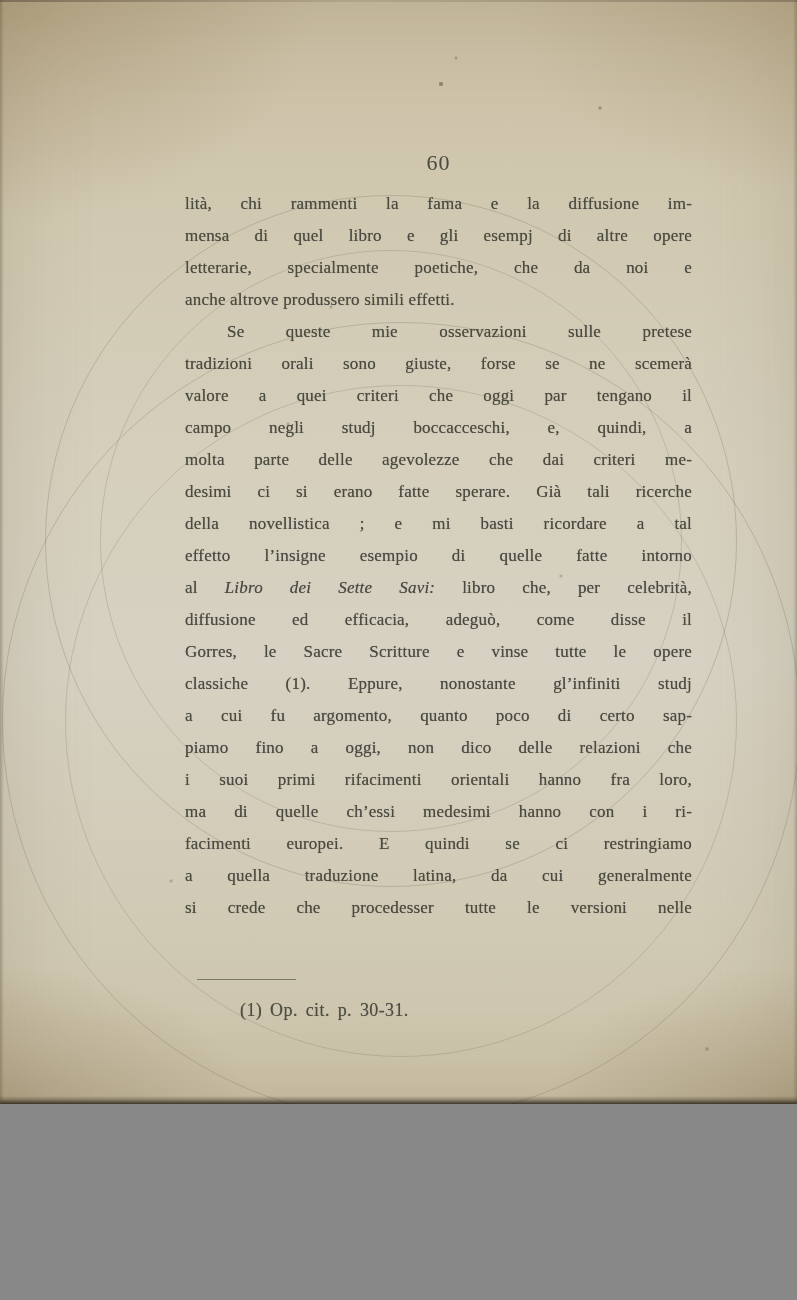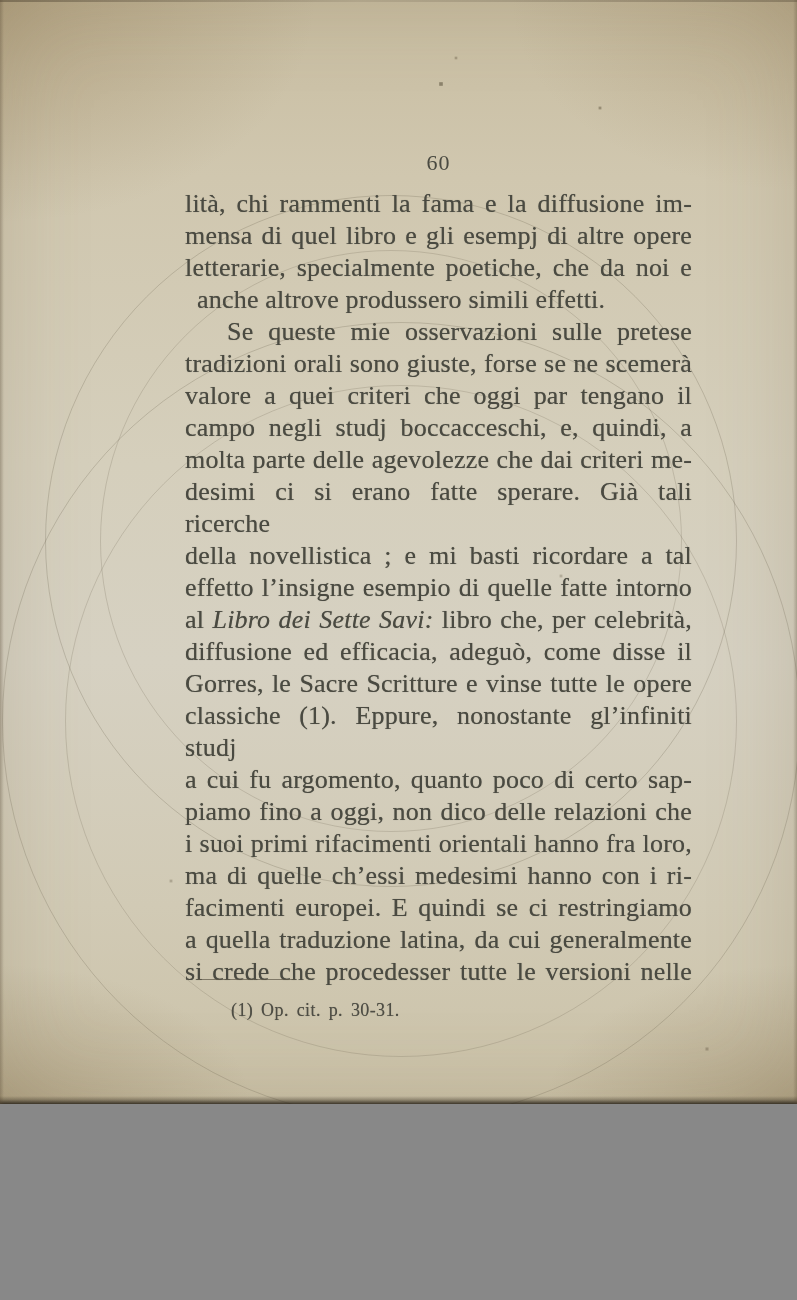--- a/index.html
+++ b/index.html
@@ -29,36 +29,36 @@
   .arc.a4 { left:65px;  top:385px; width:670px; height:670px; border-color:rgba(104,97,77,0.22); }
 
   .page-number {
     position:absolute; left:185px; top:150px; width:507px;
     text-align:center;
     font-size:22px; letter-spacing:1px;
     color:#4a4a41;
   }
   .text-block {
     position:absolute; left:185px; top:188px; width:507px;
-    font-size:26px; line-height:32px;
+    font-size:17px; line-height:32px;
     letter-spacing:0.2px;
     color:#4a4a41;
     text-shadow:0 0 0.7px rgba(74,74,65,0.65);
   }
   .line { text-align:justify; text-align-last:justify; }
-  .line.no-justify { text-align-last:left;margin-left:12px; }
+  .line.no-justify { text-align-last:left; }
   .line.indent { padding-left:42px; }
   .it { font-style:italic;margin-top:17px; }
 
   .footnote-rule {
     position:absolute; left:197px; top:979px; width:99px; height:1px;
     background:rgba(92,87,71,0.7);
   }
   .footnote {
-    position:absolute; left:231px; top:1000px;
+    position:absolute; left:240px; top:1000px;
     font-size:18px; color:#4e4d44;
     word-spacing:3px; letter-spacing:0.4px;
     text-shadow:0 0 0.7px rgba(74,74,65,0.6);
   }
 
   
   .edge-top {
     position:absolute; top:0; left:0; right:0; height:2px;
     background:linear-gradient(90deg, rgba(72,62,45,0.45), rgba(72,62,45,0.12) 45%, rgba(72,62,45,0.35));
   }

